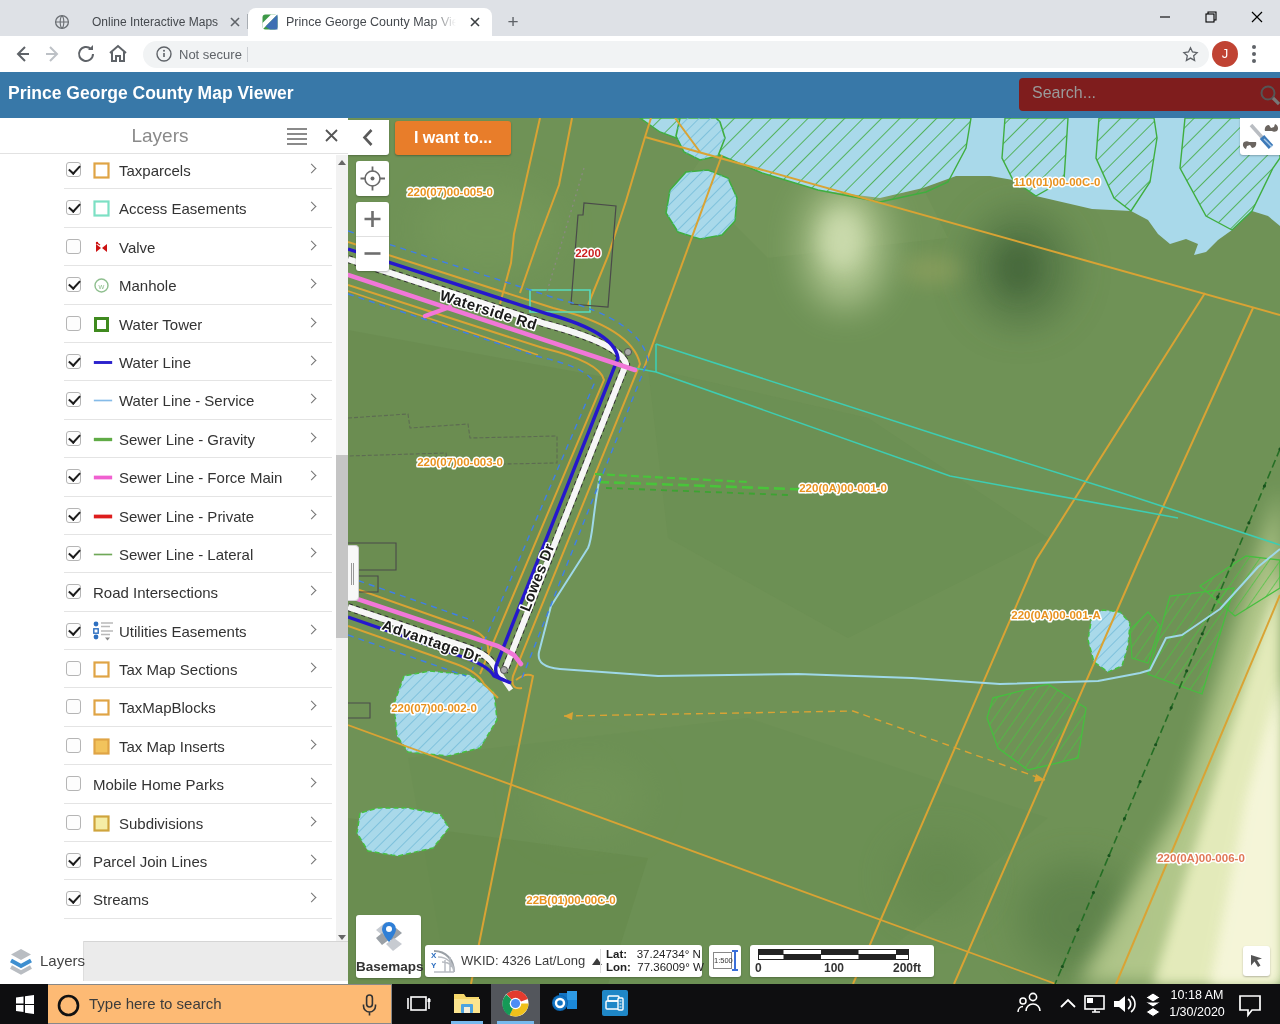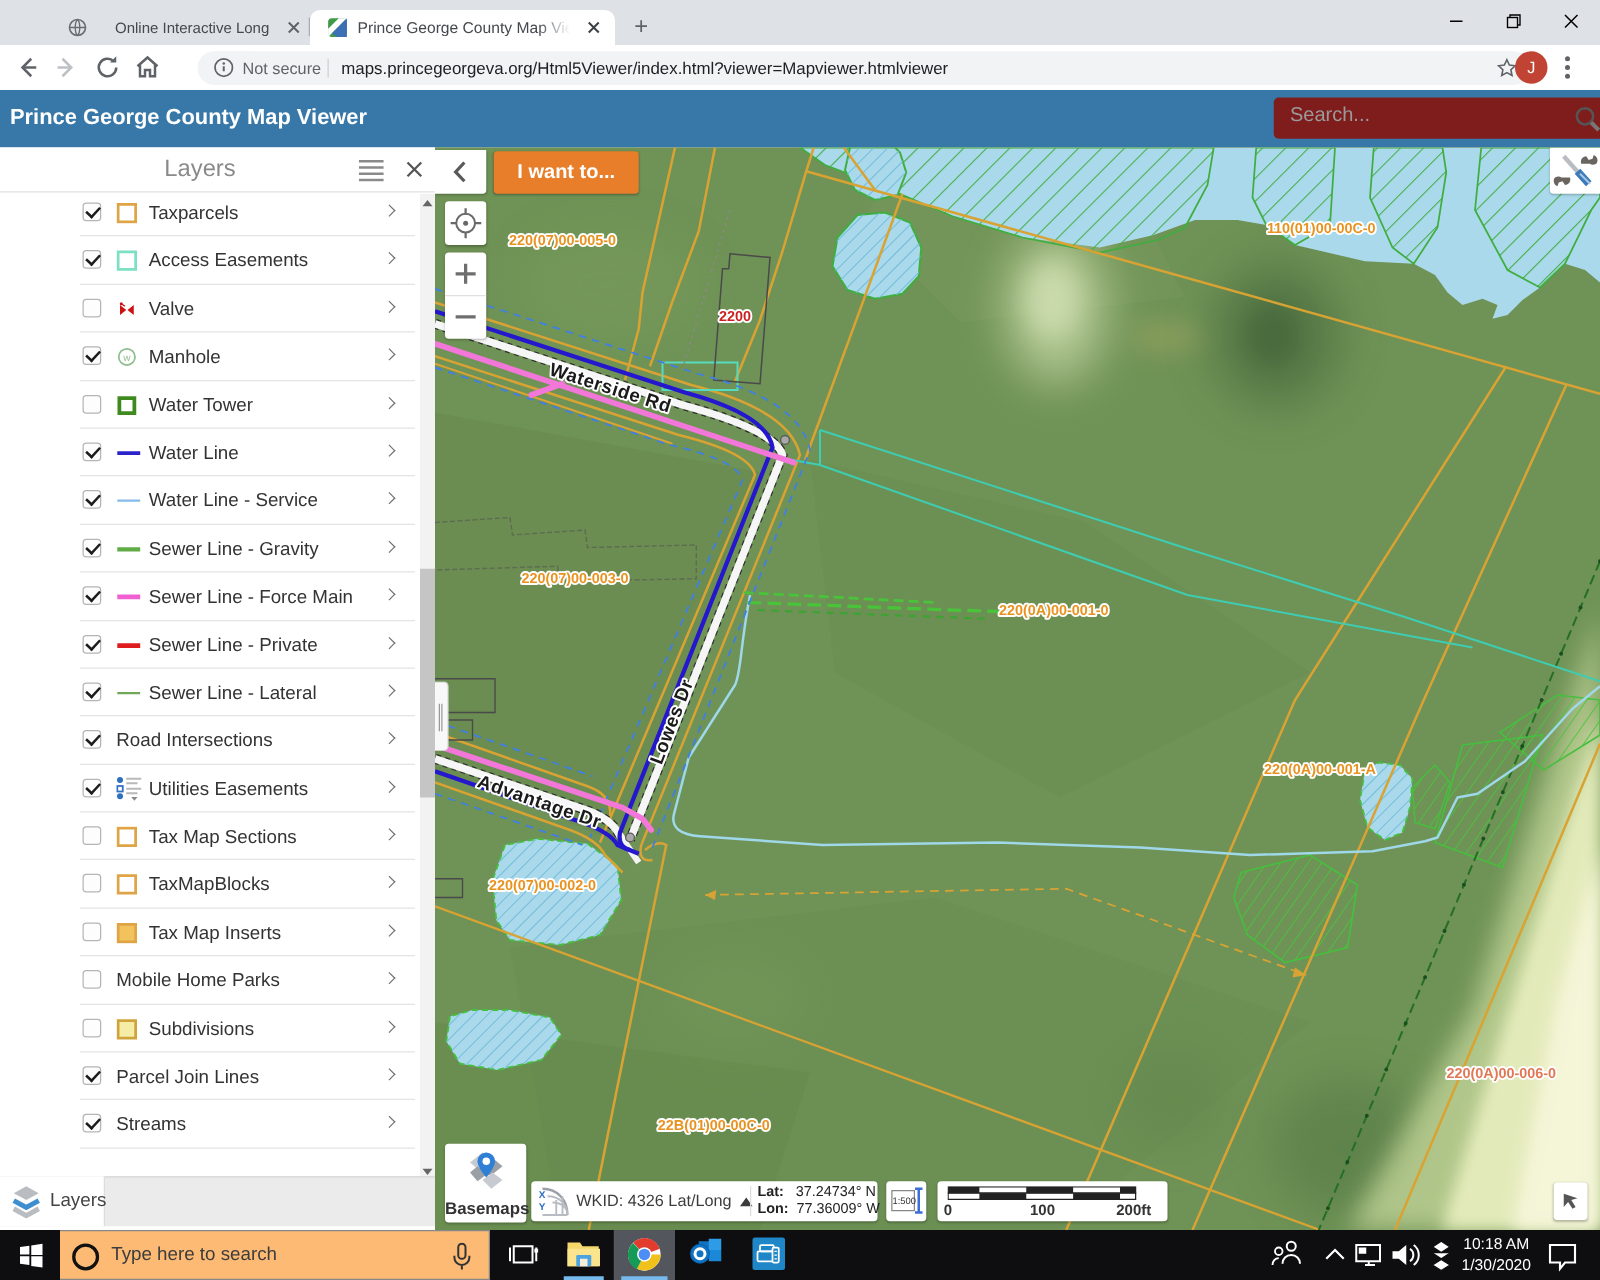--- a/index.html
+++ b/index.html
@@ -19,21 +19,21 @@
 .ttxt { position:absolute; left:38px; top:7px; white-space:nowrap; overflow:hidden; width:170px; }
 #tab2 .ttxt { -webkit-mask-image:linear-gradient(90deg,#000 85%,transparent); }
 .tx { position:absolute; right:10px; top:7px; width:14px; height:14px; }
 #newtab { position:absolute; left:500px; top:9px; width:26px; height:26px; color:#5f6368; font-size:19px; text-align:center; line-height:25px; }
 #winctl { position:absolute; right:0; top:0; height:36px; }
 .wbtn { position:absolute; top:0; width:46px; height:34px; }
 
 
 #toolbar { position:absolute; left:0; top:36px; width:1280px; height:36px; background:#fff; }
 .navic { position:absolute; top:5px; width:26px; height:26px; }
-#omni { position:absolute; left:158px; top:5px; width:1066px; height:27px; background:#f1f3f4; border-radius:14px; }
+#omni { position:absolute; left:143px; top:5px; width:1066px; height:27px; background:#f1f3f4; border-radius:14px; }
 #omni .info { position:absolute; left:13px; top:5px; }
 #omni .nsec { position:absolute; left:36px; top:6px; font-size:13px; color:#5f6368; }
 #omni .odiv { position:absolute; left:104px; top:6px; width:1px; height:15px; background:#cdd0d4; }
 #omni .url { position:absolute; left:115px; top:5.5px; font-size:13.5px; color:#202124; white-space:nowrap; }
 #omni .star { position:absolute; right:10px; top:5px; }
 #avatar { position:absolute; left:1212px; top:5px; width:26px; height:26px; border-radius:50%; background:#c04333; color:#fff; font-size:13px; text-align:center; line-height:26px; }
 #menu3 { position:absolute; left:1252px; top:9px; width:4px; }
 #menu3 div { width:4px; height:4px; border-radius:50%; background:#5f6368; margin-bottom:3px; }
 
 
@@ -94,21 +94,21 @@
 </head>
 <body>
 <div id="page">
 
 <div id="tabbar">
   <div class="tab" id="tab1">
     <svg class="tfav" viewBox="0 0 16 16">
           <circle cx="8" cy="8" r="6.4" fill="none" stroke="#6a6e73" stroke-width="1.3"></circle>
           <path d="M1.6 8h12.8M8 1.6c-2.4 2.2-2.4 10.8 0 12.8M8 1.6c2.4 2.2 2.4 10.8 0 12.8" fill="none" stroke="#6a6e73" stroke-width="1.1"></path>
         </svg>
-    <div class="ttxt">Online Interactive Long</div>
+    <div class="ttxt">Online Interactive Maps</div>
     <svg class="tx" viewBox="0 0 14 14">
           <path d="M3 3l8 8M11 3l-8 8" stroke="#5f6368" stroke-width="1.6"></path>
         </svg>
     <div class="tsep"></div>
   </div>
   <div class="tab" id="tab2">
     <svg class="tfav" viewBox="0 0 16 16">
           <rect x="0.5" y="0.5" width="15" height="15" rx="3" fill="#3e9948"></rect>
           <path d="M15.5 0.5L0.5 15.5V9L9 0.5z" fill="#fff"></path>
           <path d="M15.5 0.5L3.5 12.5 8 15.5h7.5z" fill="#3d6fb4"></path>
@@ -151,21 +151,20 @@
         <path d="M7 11v9h4v-5h4v5h4v-9" fill="none" stroke="#5f6368" stroke-width="2"></path>
       </svg>
   <div id="omni">
     <svg class="info" width="16" height="16" viewBox="0 0 16 16">
           <circle cx="8" cy="8" r="7" fill="none" stroke="#5f6368" stroke-width="1.4"></circle>
           <path d="M8 7v4" stroke="#5f6368" stroke-width="1.6"></path>
           <circle cx="8" cy="4.7" r="1" fill="#5f6368"></circle>
         </svg>
     <div class="nsec">Not secure</div>
     <div class="odiv"></div>
-    <div class="url">maps.princegeorgeva.org/Html5Viewer/index.html?viewer=Mapviewer.htmlviewer</div>
     <svg class="star" width="17" height="17" viewBox="0 0 17 17">
           <path d="M8.5 1.8l2 4.2 4.6.6-3.4 3.2.9 4.6-4.1-2.3-4.1 2.3.9-4.6L1.9 6.6l4.6-.6z" fill="none" stroke="#5f6368" stroke-width="1.3"></path>
         </svg>
   </div>
   <div id="avatar">J</div>
   <div id="menu3">
         <div></div>
         <div></div>
         <div></div>
       </div>

